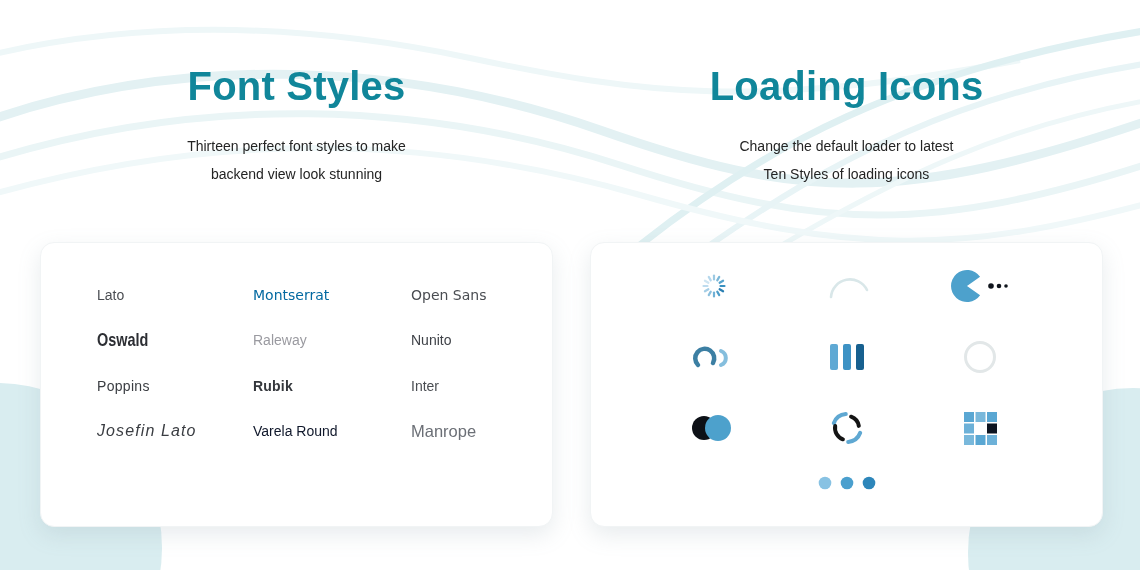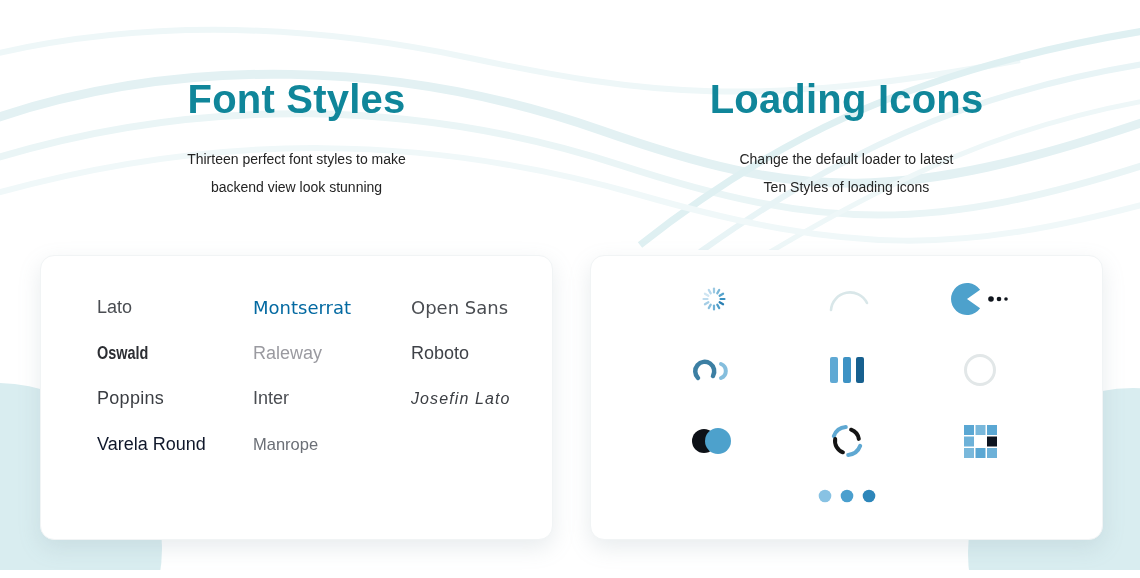--- a/index.html
+++ b/index.html
@@ -7,21 +7,21 @@
     position:relative;width:1140px;height:578px;overflow:hidden;
     background:#ffffff;font-family:"Liberation Sans",sans-serif;
   }
   
   .waves{position:absolute;top:0;left:0;z-index:0;}
   .decor-circle{position:absolute;border-radius:50%;background:#d9edf0;z-index:1;}
   .circle-left{width:330px;height:330px;left:-168px;top:383px;}
   .circle-right{width:330px;height:330px;left:968px;top:388px;}
   .bottom-strip{position:absolute;left:0;bottom:0;width:100%;height:8px;background:#ffffff;z-index:2;}
 
-  .columns{position:absolute;inset:0;z-index:3;display:flex;padding:17px 40px;gap:37px;box-sizing:border-box;}
+  .columns{position:absolute;inset:0;z-index:3;display:flex;padding:4px 40px;gap:37px;box-sizing:border-box;}
   .col{width:513px;display:flex;flex-direction:column;align-items:center;}
 
   .section-title{
     margin:60px 0 0;font-size:40px;line-height:44px;font-weight:700;
     color:#10869a;text-align:center;letter-spacing:.2px;
   }
   .section-subtitle{
     margin:24px 0 16px;font-size:14px;line-height:28px;color:#242424;
     text-align:center;font-weight:400;
   }
@@ -32,21 +32,21 @@
     background:#ffffff;border:1px solid #f1f4f5;border-radius:14px;
     box-shadow:0 8px 22px rgba(130,150,160,.18);
   }
 
   
   .fonts-grid{
     display:grid;grid-template-columns:156px 158px 1fr;
     grid-auto-rows:45.5px;align-items:center;
     padding:29px 10px 0 56px;text-align:left;
   }
-  .font-item{font-size:18px;color:#4a4d52;white-space:nowrap;}
+  .font-item{font-size:14px;color:#4a4d52;white-space:nowrap;}
   .f-lato{color:#4a4d52;}
   .f-montserrat{font-family:"DejaVu Sans",sans-serif;color:#0369a1;}
   .f-opensans{font-family:"DejaVu Sans",sans-serif;color:#4a4d52;}
   .f-oswald{font-weight:700;font-size:19px;transform:scaleX(.76);transform-origin:left center;color:#2c2e33;}
   .f-raleway{color:#9a9aa0;}
   .f-roboto{color:#3f4248;}
   .f-poppins{letter-spacing:.3px;color:#3a3d42;}
   .f-rubik{font-weight:600;letter-spacing:.2px;color:#34373c;}
   .f-inter{color:#4a4d52;}
   .f-josefin{font-style:italic;letter-spacing:1.1px;font-size:16px;color:#3a3d42;}
@@ -89,22 +89,23 @@
         <span>Thirteen perfect font styles to make</span>
         <span>backend view look stunning</span>
       </p>
       <div class="card">
         <div class="fonts-grid">
           <div class="font-item f-lato">Lato</div>
           <div class="font-item f-montserrat">Montserrat</div>
           <div class="font-item f-opensans">Open Sans</div>
           <div class="font-item f-oswald">Oswald</div>
           <div class="font-item f-raleway">Raleway</div>
-          <div class="font-item f-roboto">Roboto</div>
+          <div class="font-item f-roboto">Nunito</div>
           <div class="font-item f-poppins">Poppins</div>
+          <div class="font-item f-rubik">Rubik</div>
           <div class="font-item f-inter">Inter</div>
           <div class="font-item f-josefin">Josefin Lato</div>
           <div class="font-item f-varela">Varela Round</div>
           <div class="font-item f-manrope">Manrope</div>
         </div>
       </div>
     </section>
 
     <section class="col">
       <h2 class="section-title">Loading Icons</h2>

